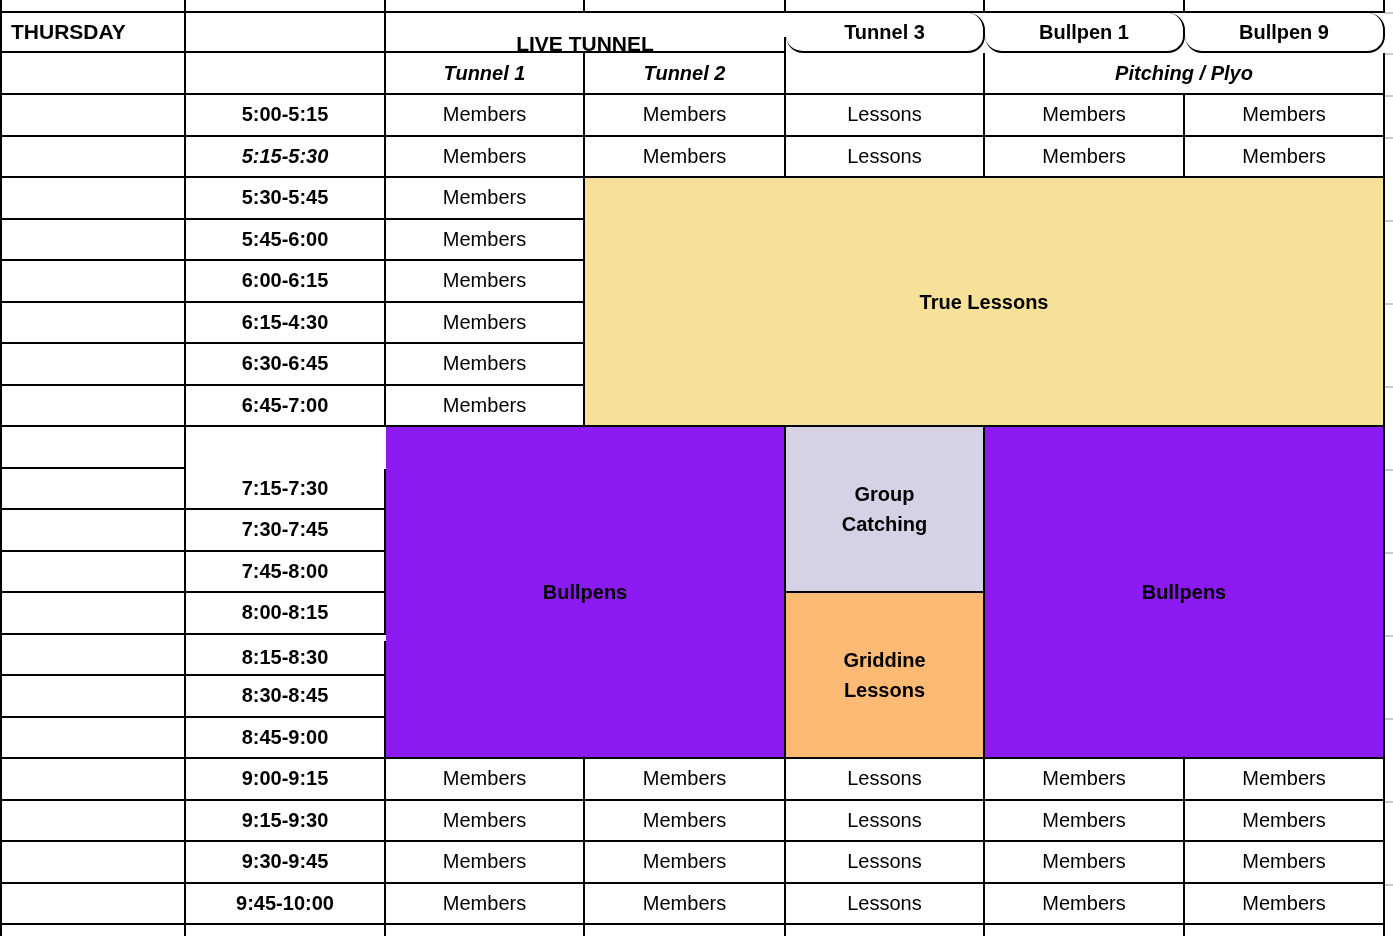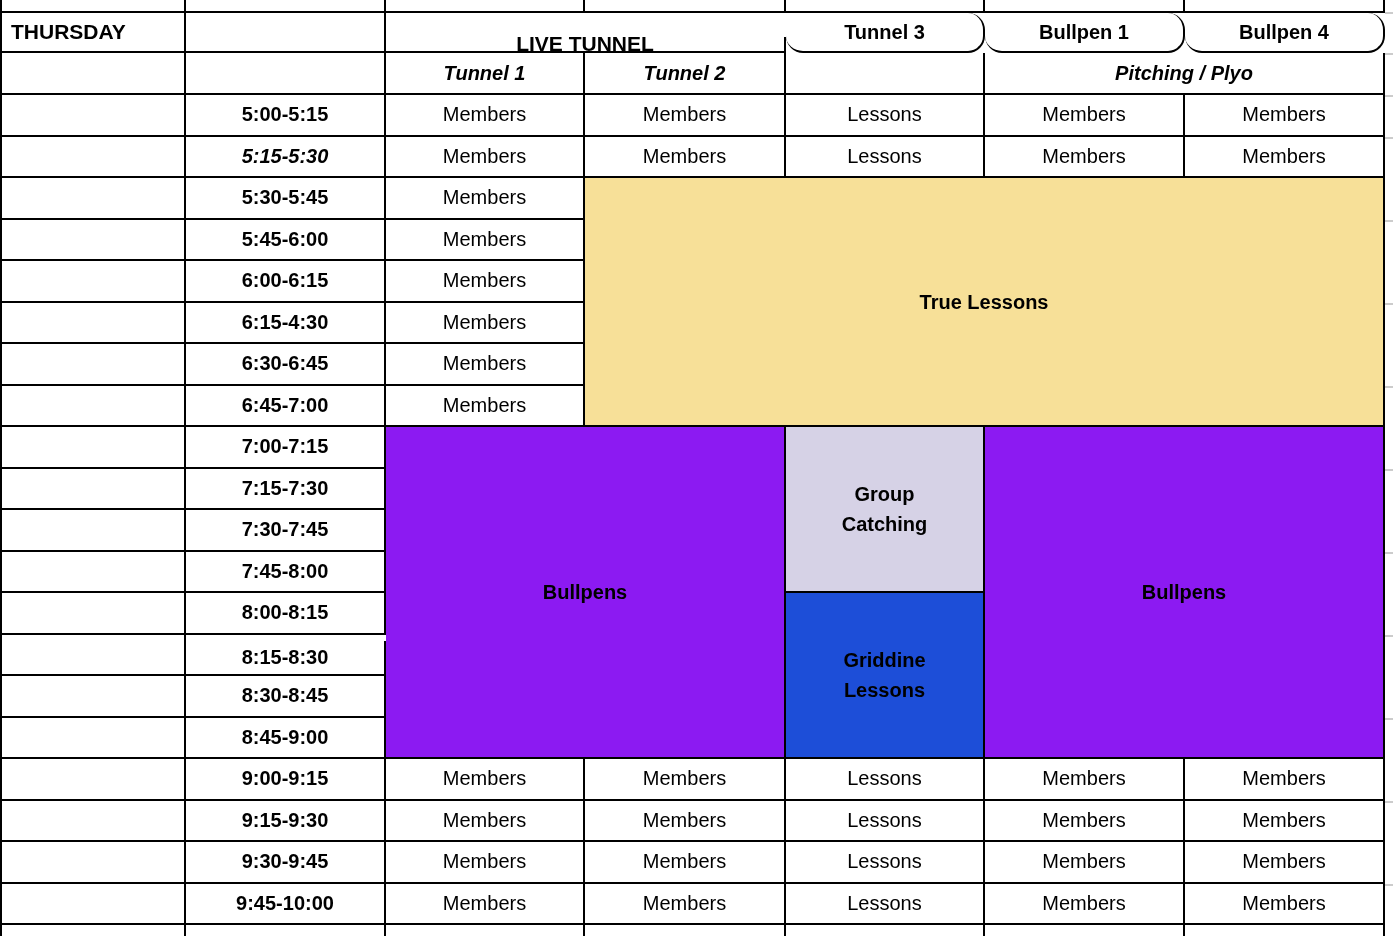--- a/index.html
+++ b/index.html
@@ -56,34 +56,34 @@
 <body>
 
 <div class="sheet">
   <div class="grid" id="grid">
 
     <div class="cell col1 day" style="grid-row:2;grid-column:1">THURSDAY</div>
     <div class="cell" style="grid-row:2;grid-column:2"></div>
     <div class="cell bighead" style="grid-row:2;grid-column:3 / span 2">LIVE TUNNEL</div>
     <div class="cell colhead" style="grid-row:2;grid-column:5">Tunnel 3</div>
     <div class="cell colhead" style="grid-row:2;grid-column:6">Bullpen 1</div>
-    <div class="cell colhead" style="grid-row:2;grid-column:7">Bullpen 4</div>
+    <div class="cell colhead" style="grid-row:2;grid-column:7">Bullpen 9</div>
 
     <div class="cell col1" style="grid-row:3;grid-column:1"></div>
     <div class="cell" style="grid-row:3;grid-column:2"></div>
     <div class="cell subhead" style="grid-row:3;grid-column:3">Tunnel 1</div>
     <div class="cell subhead" style="grid-row:3;grid-column:4">Tunnel 2</div>
     <div class="cell" style="grid-row:3;grid-column:5"></div>
     <div class="cell subhead" style="grid-row:3;grid-column:6 / span 2">Pitching / Plyo</div>
 
     <div class="cell block" style="grid-row:6 / span 6;grid-column:4 / span 4;background:#F7E098">True Lessons</div>
     <div class="cell block" style="grid-row:12 / span 8;grid-column:3 / span 2;background:#8C1AF2">Bullpens</div>
     <div class="cell block" style="grid-row:12 / span 4;grid-column:5;background:#D6D2E6">Group
 Catching</div>
-    <div class="cell block" style="grid-row:16 / span 4;grid-column:5;background:#1d4ed8">Griddine
+    <div class="cell block" style="grid-row:16 / span 4;grid-column:5;background:#fdba74">Griddine
 Lessons</div>
     <div class="cell block" style="grid-row:12 / span 8;grid-column:6 / span 2;background:#8C1AF2">Bullpens</div>
 
   <div class="cell col1" style="grid-area: 1 / 1;"></div>
       <div class="cell no-bottom col1" style="grid-area: 24 / 1;"></div>
       <div class="cell" style="grid-area: 1 / 2;"></div>
       <div class="cell no-bottom" style="grid-area: 24 / 2;"></div>
       <div class="cell" style="grid-area: 1 / 3;"></div>
       <div class="cell no-bottom" style="grid-area: 24 / 3;"></div>
       <div class="cell" style="grid-area: 1 / 4;"></div>
@@ -120,21 +120,20 @@
       <div class="cell col1" style="grid-area: 9 / 1;"></div>
       <div class="cell time" style="grid-area: 9 / 2;">6:15-4:30</div>
       <div class="cell val" style="grid-area: 9 / 3;">Members</div>
       <div class="cell col1" style="grid-area: 10 / 1;"></div>
       <div class="cell time" style="grid-area: 10 / 2;">6:30-6:45</div>
       <div class="cell val" style="grid-area: 10 / 3;">Members</div>
       <div class="cell col1" style="grid-area: 11 / 1;"></div>
       <div class="cell time" style="grid-area: 11 / 2;">6:45-7:00</div>
       <div class="cell val" style="grid-area: 11 / 3;">Members</div>
       <div class="cell col1" style="grid-area: 12 / 1;"></div>
-      <div class="cell time" style="grid-area: 12 / 2;">7:00-7:15</div>
       <div class="cell col1" style="grid-area: 13 / 1;"></div>
       <div class="cell time" style="grid-area: 13 / 2;">7:15-7:30</div>
       <div class="cell col1" style="grid-area: 14 / 1;"></div>
       <div class="cell time" style="grid-area: 14 / 2;">7:30-7:45</div>
       <div class="cell col1" style="grid-area: 15 / 1;"></div>
       <div class="cell time" style="grid-area: 15 / 2;">7:45-8:00</div>
       <div class="cell col1" style="grid-area: 16 / 1;"></div>
       <div class="cell time" style="grid-area: 16 / 2;">8:00-8:15</div>
       <div class="cell col1" style="grid-area: 17 / 1;"></div>
       <div class="cell time" style="grid-area: 17 / 2; margin-top: 6px;">8:15-8:30</div>

